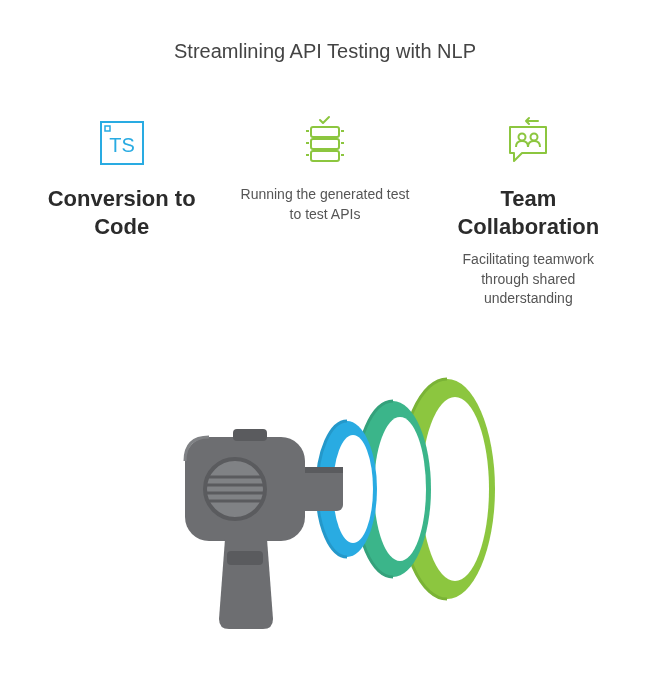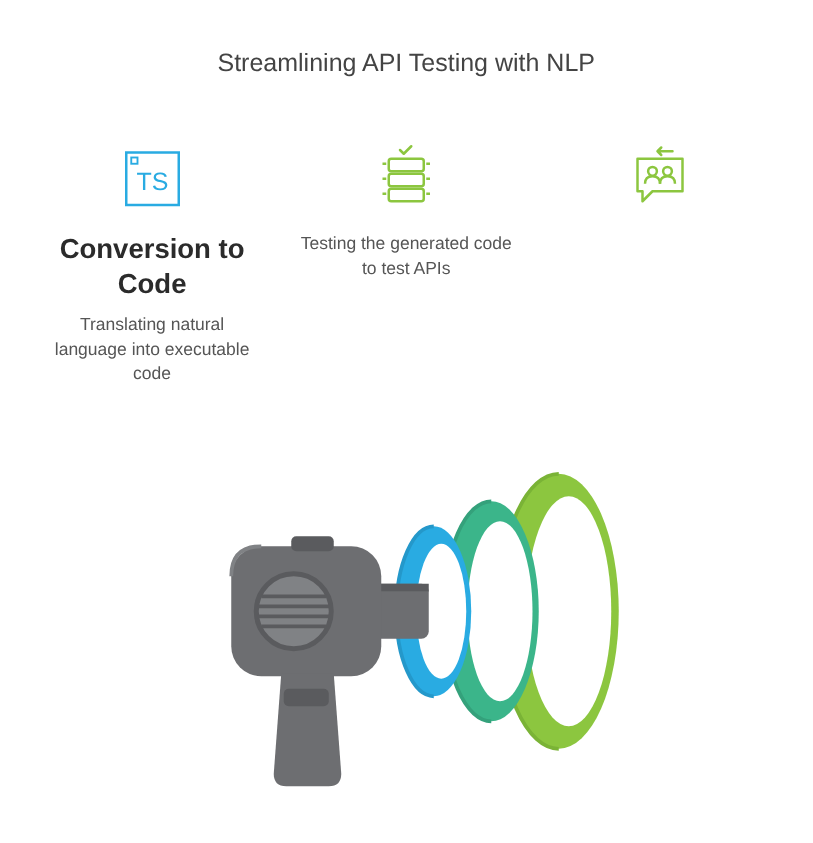--- a/index.html
+++ b/index.html
@@ -78,52 +78,53 @@
 
     <div class="col">
       <div class="icon-slot">
         <svg width="50" height="50" viewBox="0 0 50 50">
           <rect x="4" y="4" width="42" height="42" fill="none" stroke="#29abe2" stroke-width="2"></rect>
           <rect x="8" y="8" width="5" height="5" fill="none" stroke="#29abe2" stroke-width="1.5"></rect>
           <text x="25" y="34" text-anchor="middle" font-family="Arial" font-size="20" fill="#29abe2" font-weight="400">TS</text>
         </svg>
       </div>
       <div class="col-heading">Conversion to Code</div>
-      <div class="col-desc">Translating natural language into executable code</div>
     </div>
 
     <div class="col">
       <div class="icon-slot">
         <svg width="56" height="56" viewBox="0 0 56 56">
           <polyline points="23,5 26,8 32,2" fill="none" stroke="#8cc63f" stroke-width="2" stroke-linecap="round" stroke-linejoin="round"></polyline>
           <rect x="14" y="12" width="28" height="10" rx="2" fill="none" stroke="#8cc63f" stroke-width="2"></rect>
           <rect x="14" y="24" width="28" height="10" rx="2" fill="none" stroke="#8cc63f" stroke-width="2"></rect>
           <rect x="14" y="36" width="28" height="10" rx="2" fill="none" stroke="#8cc63f" stroke-width="2"></rect>
           <line x1="9" y1="16" x2="12" y2="16" stroke="#8cc63f" stroke-width="2"></line>
           <line x1="9" y1="28" x2="12" y2="28" stroke="#8cc63f" stroke-width="2"></line>
           <line x1="9" y1="40" x2="12" y2="40" stroke="#8cc63f" stroke-width="2"></line>
           <line x1="44" y1="16" x2="47" y2="16" stroke="#8cc63f" stroke-width="2"></line>
           <line x1="44" y1="28" x2="47" y2="28" stroke="#8cc63f" stroke-width="2"></line>
           <line x1="44" y1="40" x2="47" y2="40" stroke="#8cc63f" stroke-width="2"></line>
         </svg>
       </div>
-      <div class="col-desc">Testing the generated code to test APIs</div>
+      <div class="col-desc">Running the generated test to test APIs</div>
     </div>
 
     <div class="col">
       <div class="icon-slot">
         <svg width="56" height="56" viewBox="0 0 56 56">
           <path d="M 38 6 L 26 6 M 29 3 L 26 6 L 29 9" fill="none" stroke="#8cc63f" stroke-width="2" stroke-linecap="round" stroke-linejoin="round"></path>
           <path d="M 10 12 L 46 12 L 46 38 L 22 38 L 14 46 L 14 38 L 10 38 Z" fill="none" stroke="#8cc63f" stroke-width="2" stroke-linejoin="round"></path>
           <circle cx="22" cy="22" r="3.5" fill="none" stroke="#8cc63f" stroke-width="2"></circle>
           <path d="M 16 32 Q 16 26 22 26 Q 28 26 28 32" fill="none" stroke="#8cc63f" stroke-width="2"></path>
           <circle cx="34" cy="22" r="3.5" fill="none" stroke="#8cc63f" stroke-width="2"></circle>
           <path d="M 28 32 Q 28 26 34 26 Q 40 26 40 32" fill="none" stroke="#8cc63f" stroke-width="2"></path>
         </svg>
       </div>
+      <div class="col-heading">Team Collaboration</div>
+      <div class="col-desc">Facilitating teamwork through shared understanding</div>
     </div>
 
   </div>
 
   <div class="illustration">
     <svg width="420" height="290" viewBox="0 0 420 290">
 
       <g>
         <ellipse cx="332" cy="140" rx="48" ry="110" fill="#8cc63f"></ellipse>
         <ellipse cx="340" cy="140" rx="34" ry="92" fill="#fff"></ellipse>

